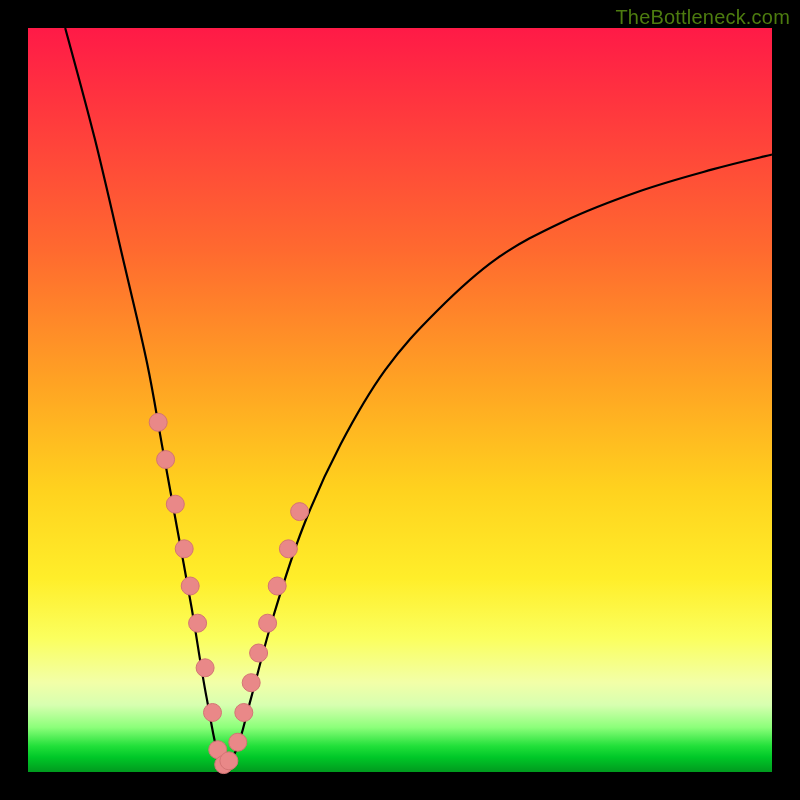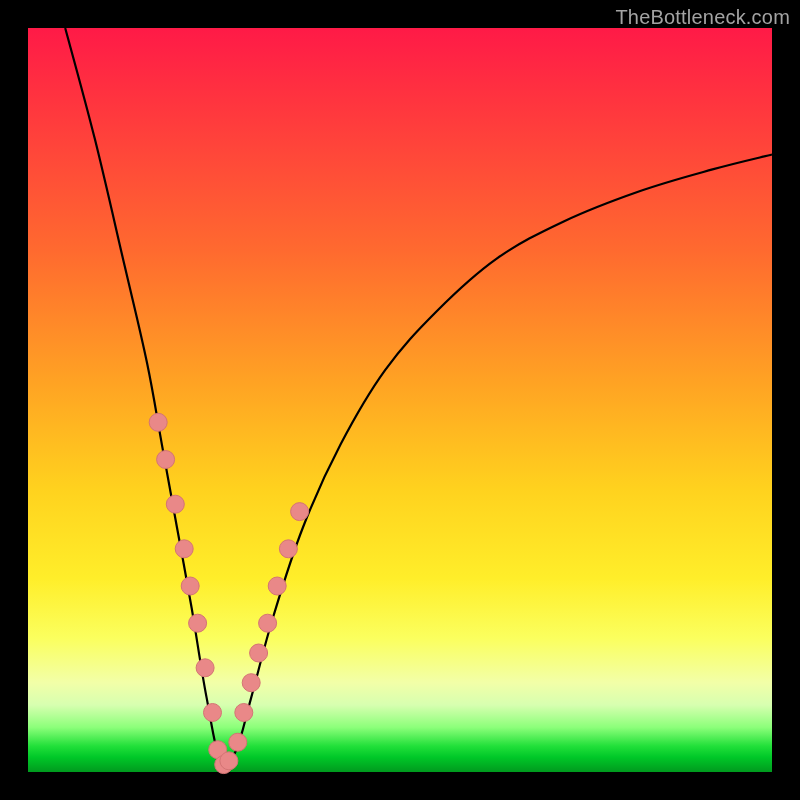--- a/index.html
+++ b/index.html
@@ -40,21 +40,21 @@
       #8cff7a 94%,
       #22e03a 96.5%,
       #00c828 98%,
       #009a1e 100%
     );
   }
   .watermark {
     position: absolute;
     top: 6px;
     right: 10px;
-    color: #a3a3a3;
+    color: #4d7c0f;
     font-size: 20px;
     font-weight: 500;
     letter-spacing: 0.2px;
     user-select: none;
   }
   svg.curve {
     position: absolute;
     left: 0;
     top: 0;
     width: 744px;

